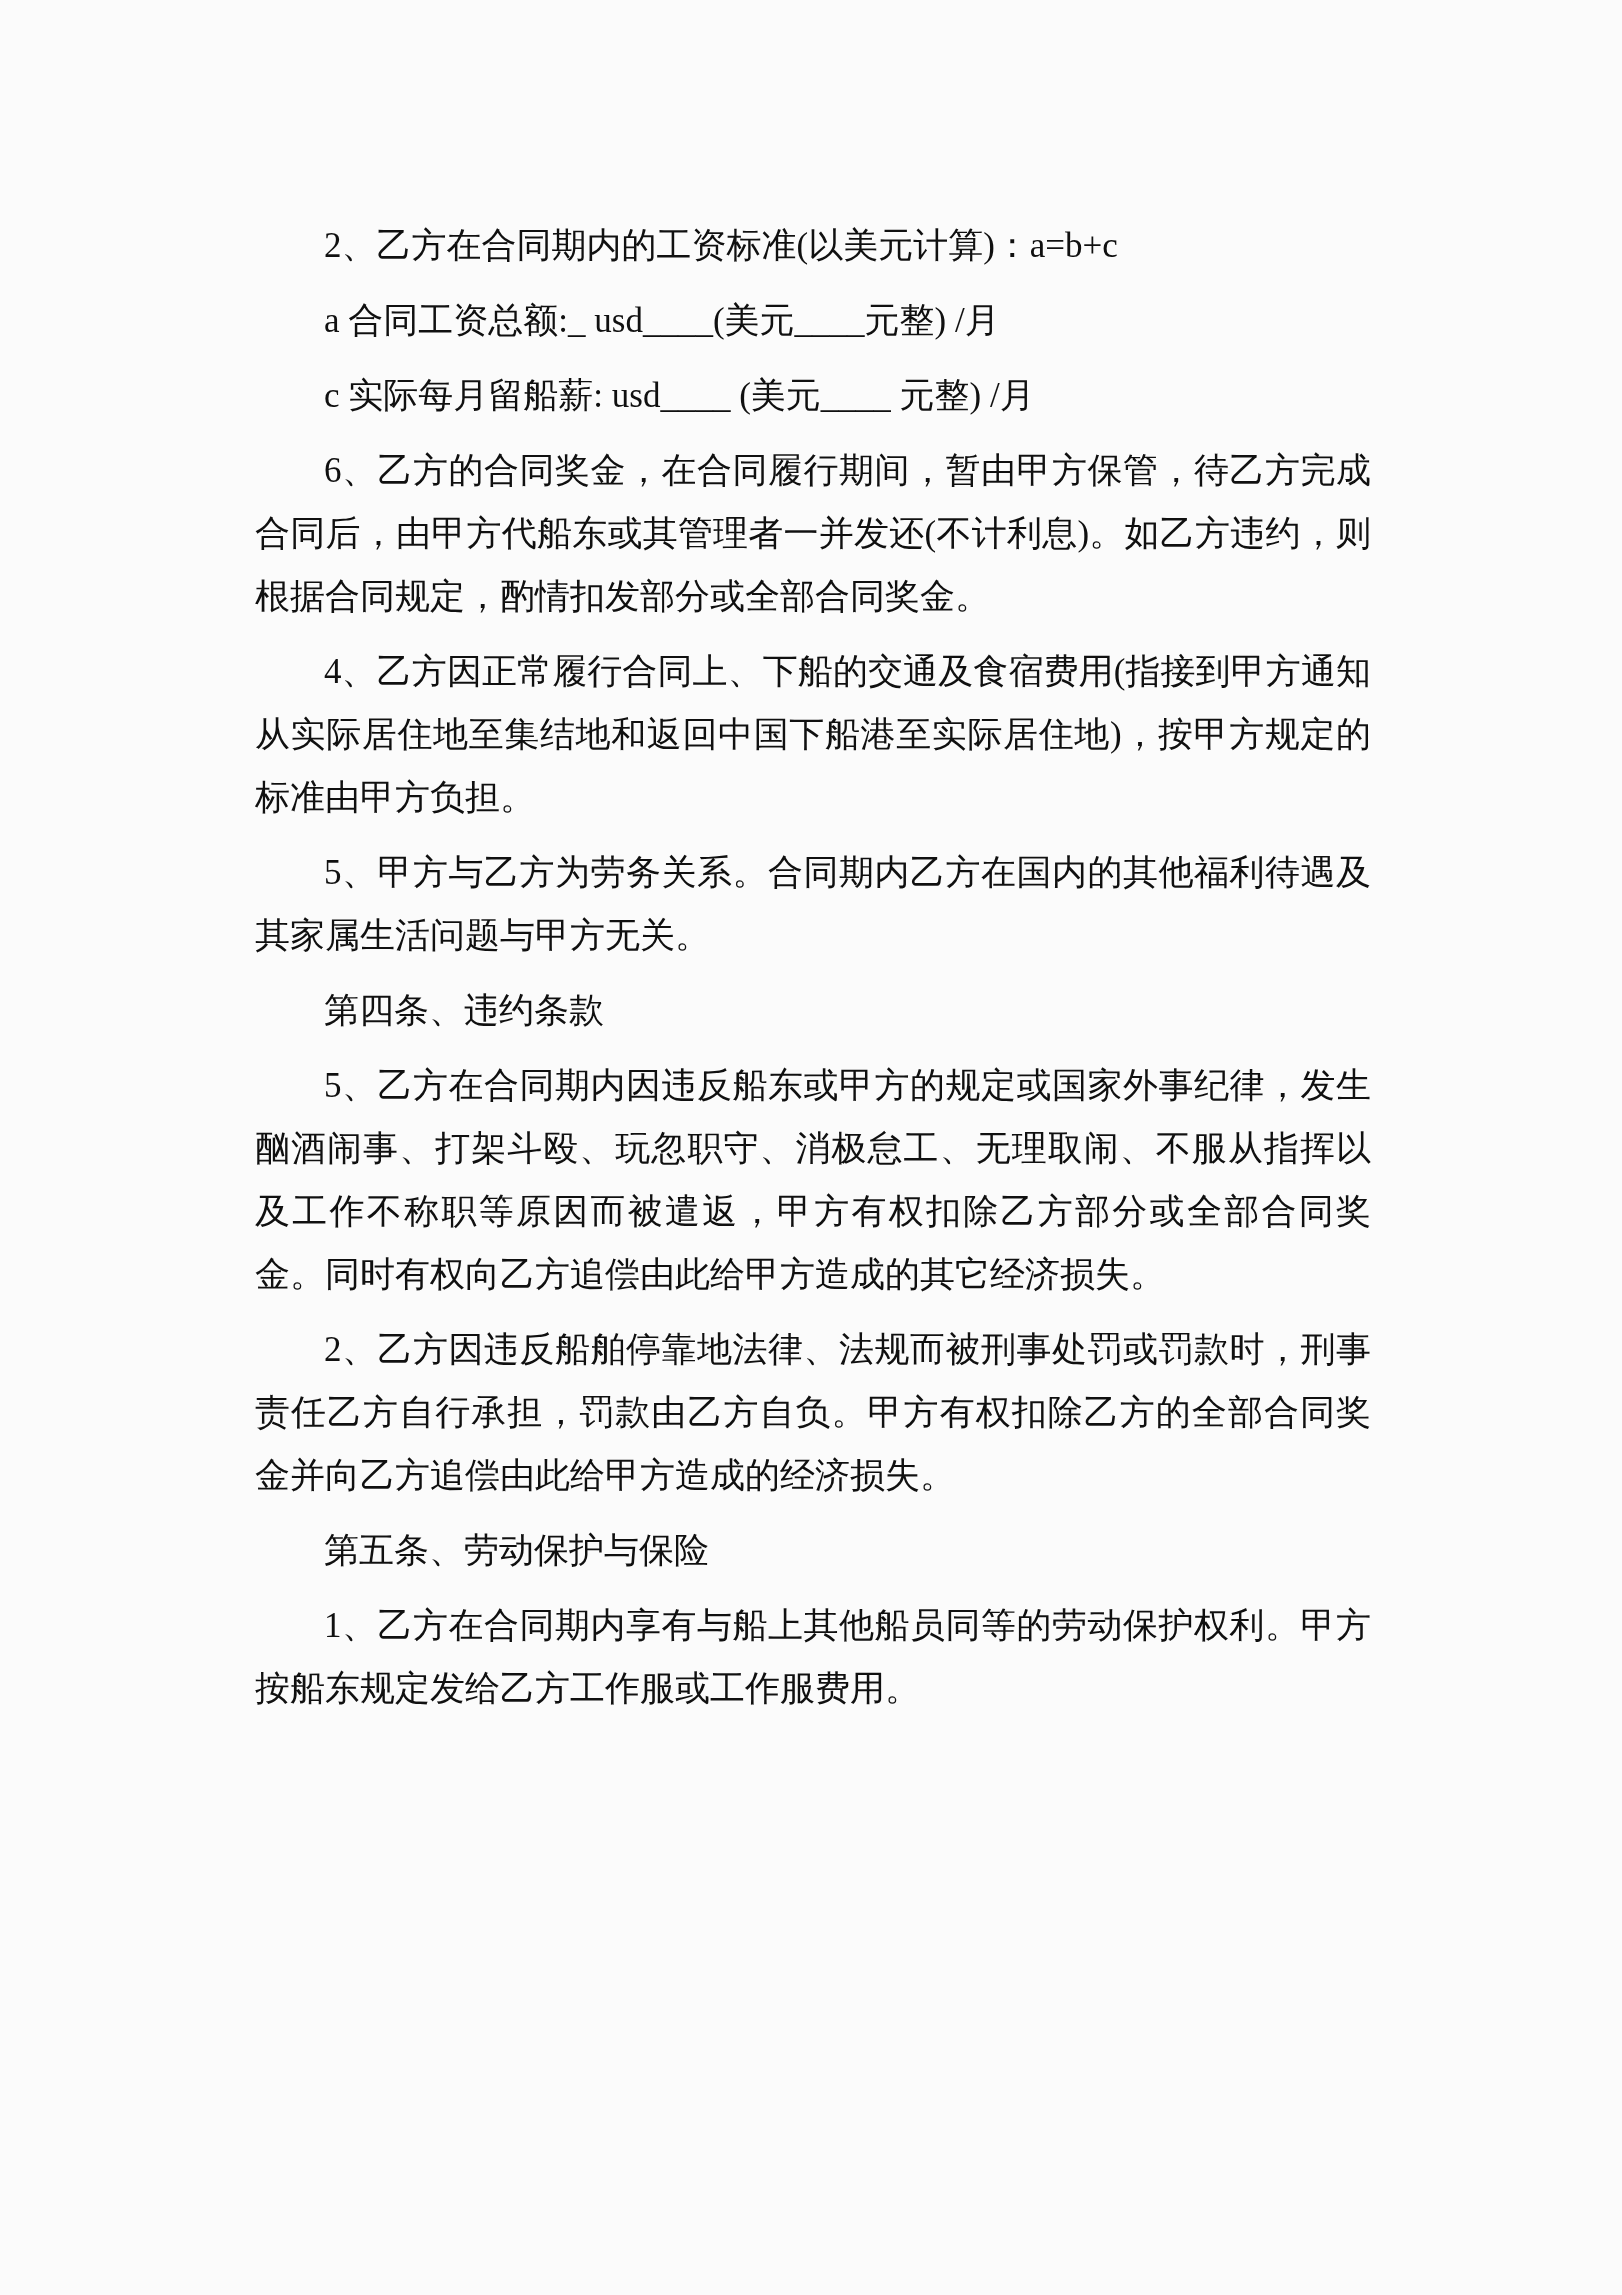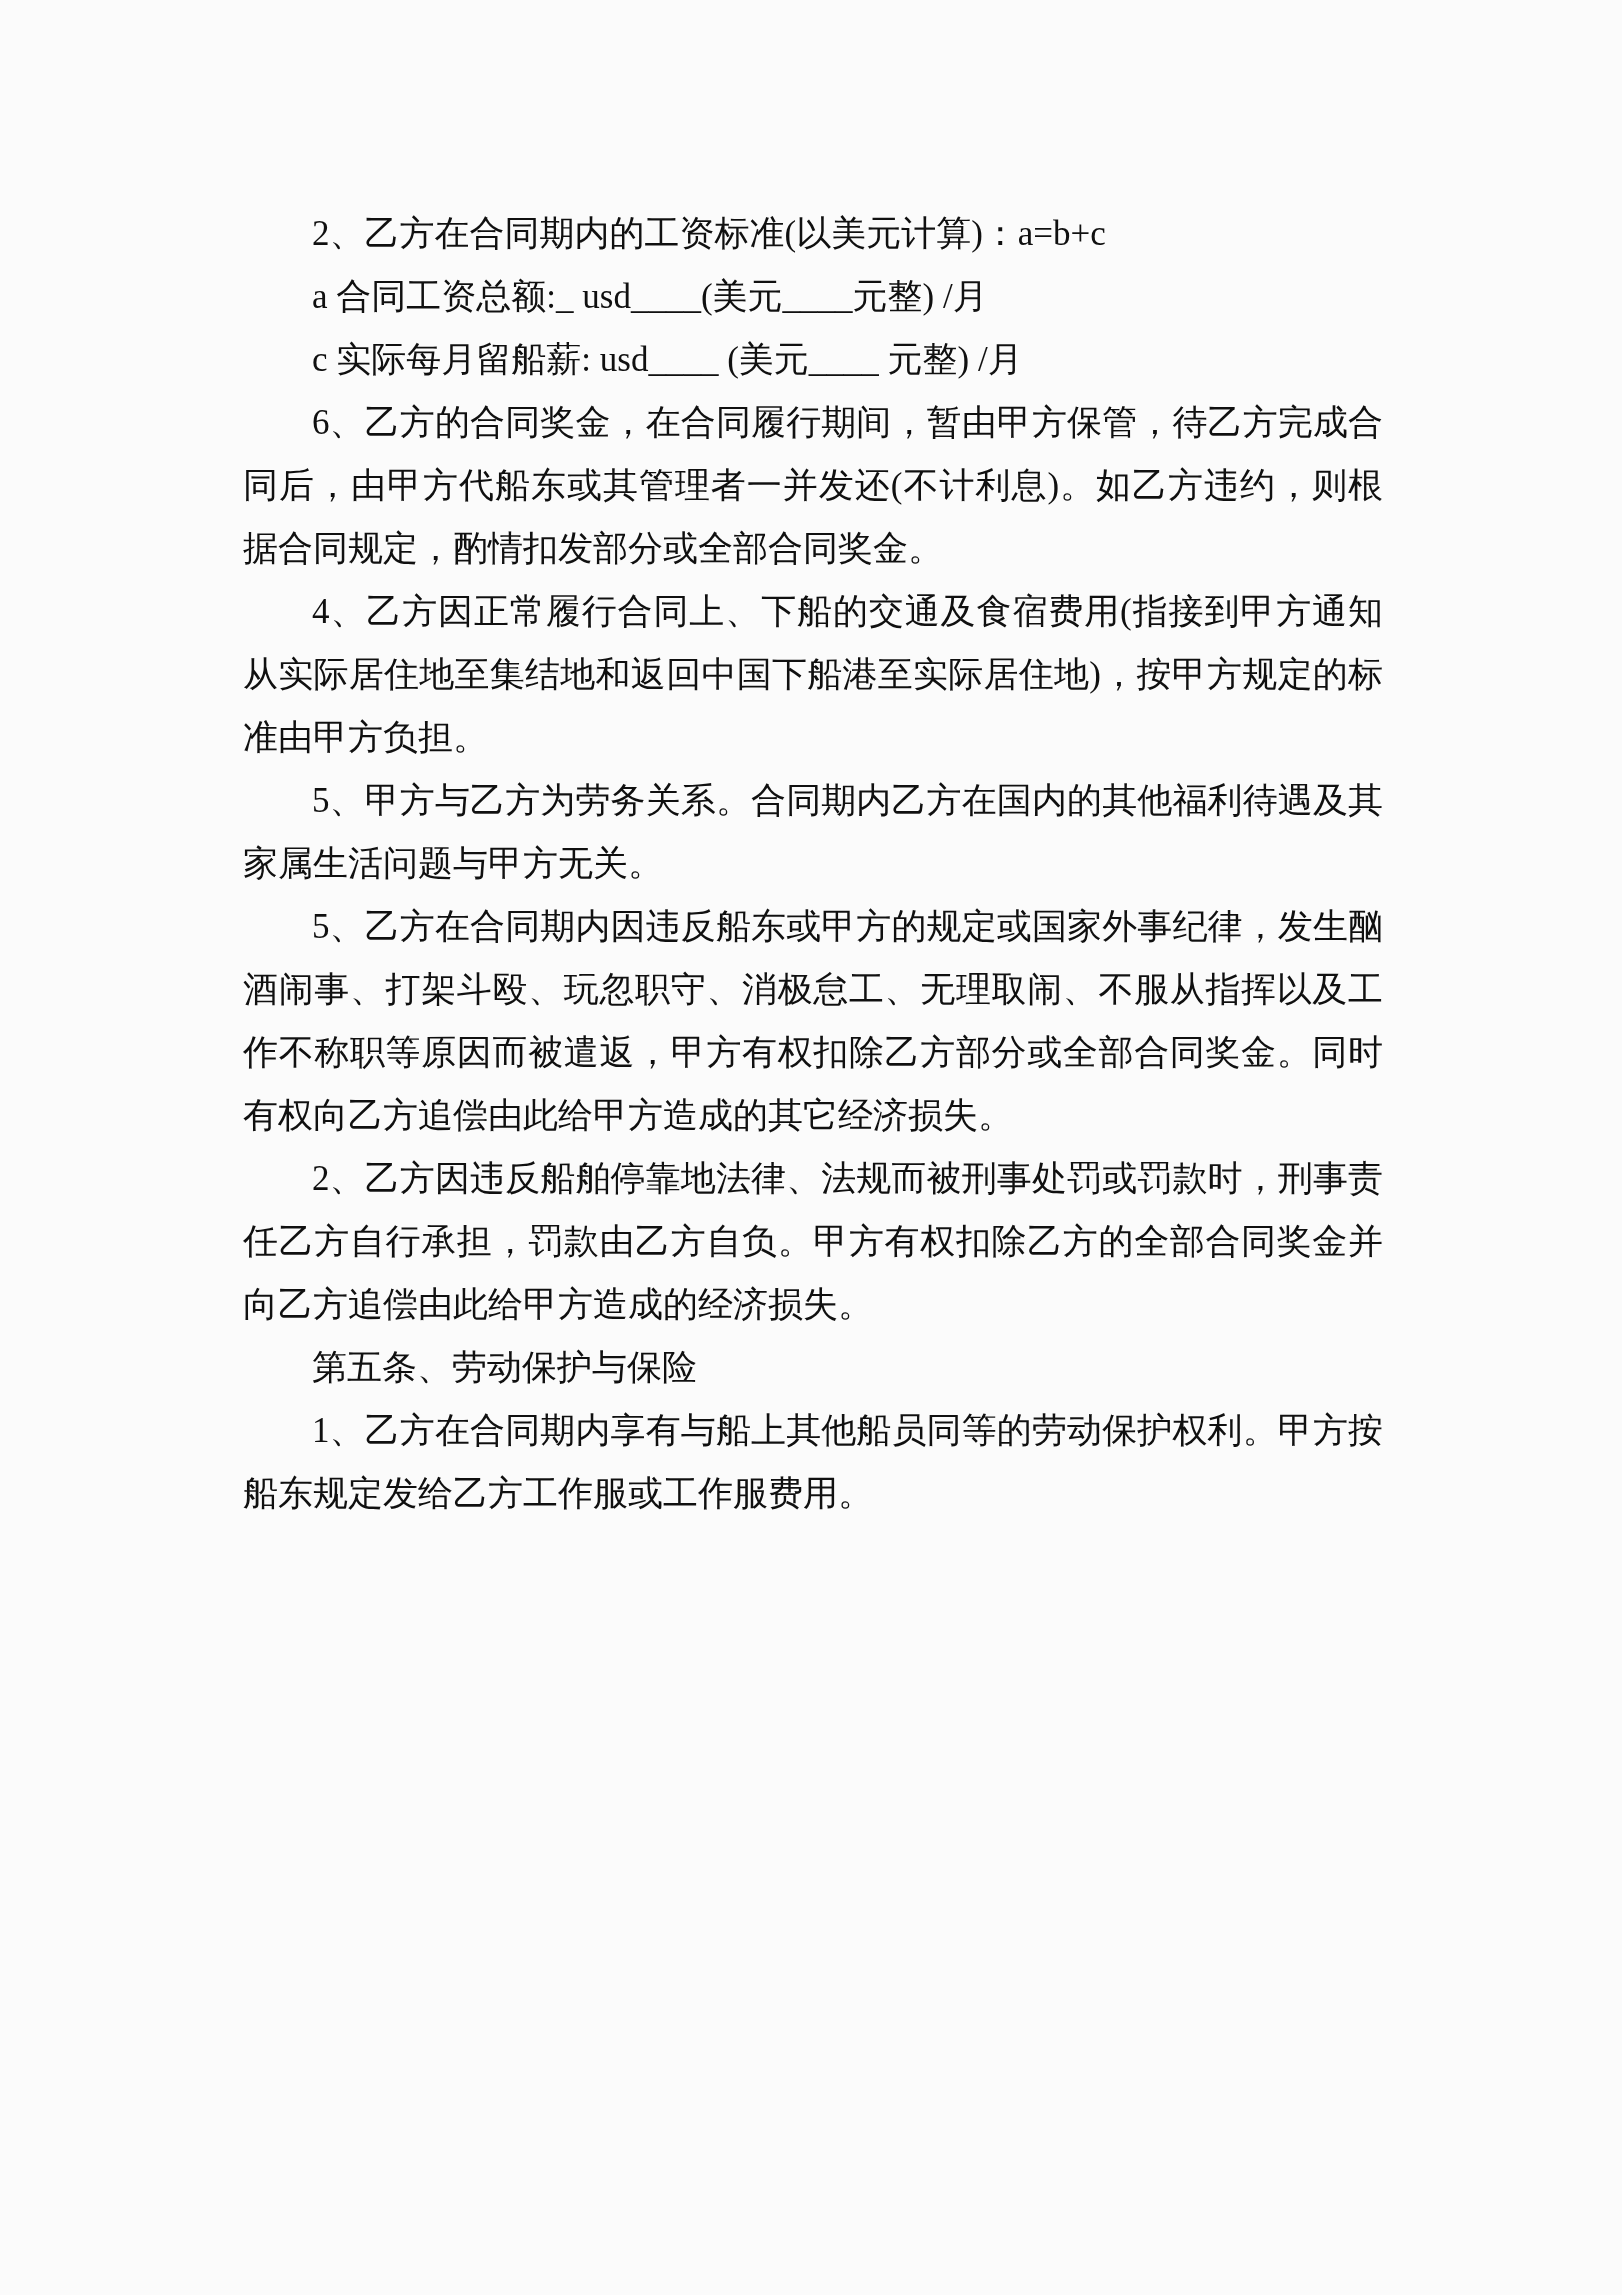--- a/index.html
+++ b/index.html
@@ -15,38 +15,39 @@
     position: relative;
     overflow: hidden;
   }
   .page-text {
     position: absolute;
     top: 202px;
     left: 243px;
     width: 1140px;
   }
   .page-text p {
-    margin: 0;
+    margin: 12px;
     padding: 0;
     font-size: 35px;
     line-height: 63px;
     text-align: justify;
     text-indent: 69px;
     word-break: break-all;
     white-space: pre-wrap;
   }
 </style>
 </head>
 <body>
 
 <main class="page-text">
   <p>2、乙方在合同期内的工资标准(以美元计算)：a=b+c</p>
   <p>a 合同工资总额:_ usd____(美元____元整) /月</p>
   <p>c 实际每月留船薪: usd____ (美元____ 元整) /月</p>
   <p>6、乙方的合同奖金，在合同履行期间，暂由甲方保管，待乙方完成合同后，由甲方代船东或其管理者一并发还(不计利息)。如乙方违约，则根据合同规定，酌情扣发部分或全部合同奖金。</p>
   <p>4、乙方因正常履行合同上、下船的交通及食宿费用(指接到甲方通知从实际居住地至集结地和返回中国下船港至实际居住地)，按甲方规定的标准由甲方负担。</p>
   <p>5、甲方与乙方为劳务关系。合同期内乙方在国内的其他福利待遇及其家属生活问题与甲方无关。</p>
+  <p>第四条、违约条款</p>
   <p>5、乙方在合同期内因违反船东或甲方的规定或国家外事纪律，发生酗酒闹事、打架斗殴、玩忽职守、消极怠工、无理取闹、不服从指挥以及工作不称职等原因而被遣返，甲方有权扣除乙方部分或全部合同奖金。同时有权向乙方追偿由此给甲方造成的其它经济损失。</p>
   <p>2、乙方因违反船舶停靠地法律、法规而被刑事处罚或罚款时，刑事责任乙方自行承担，罚款由乙方自负。甲方有权扣除乙方的全部合同奖金并向乙方追偿由此给甲方造成的经济损失。</p>
   <p>第五条、劳动保护与保险</p>
   <p>1、乙方在合同期内享有与船上其他船员同等的劳动保护权利。甲方按船东规定发给乙方工作服或工作服费用。</p>
 </main>
 
 
 </body></html>

